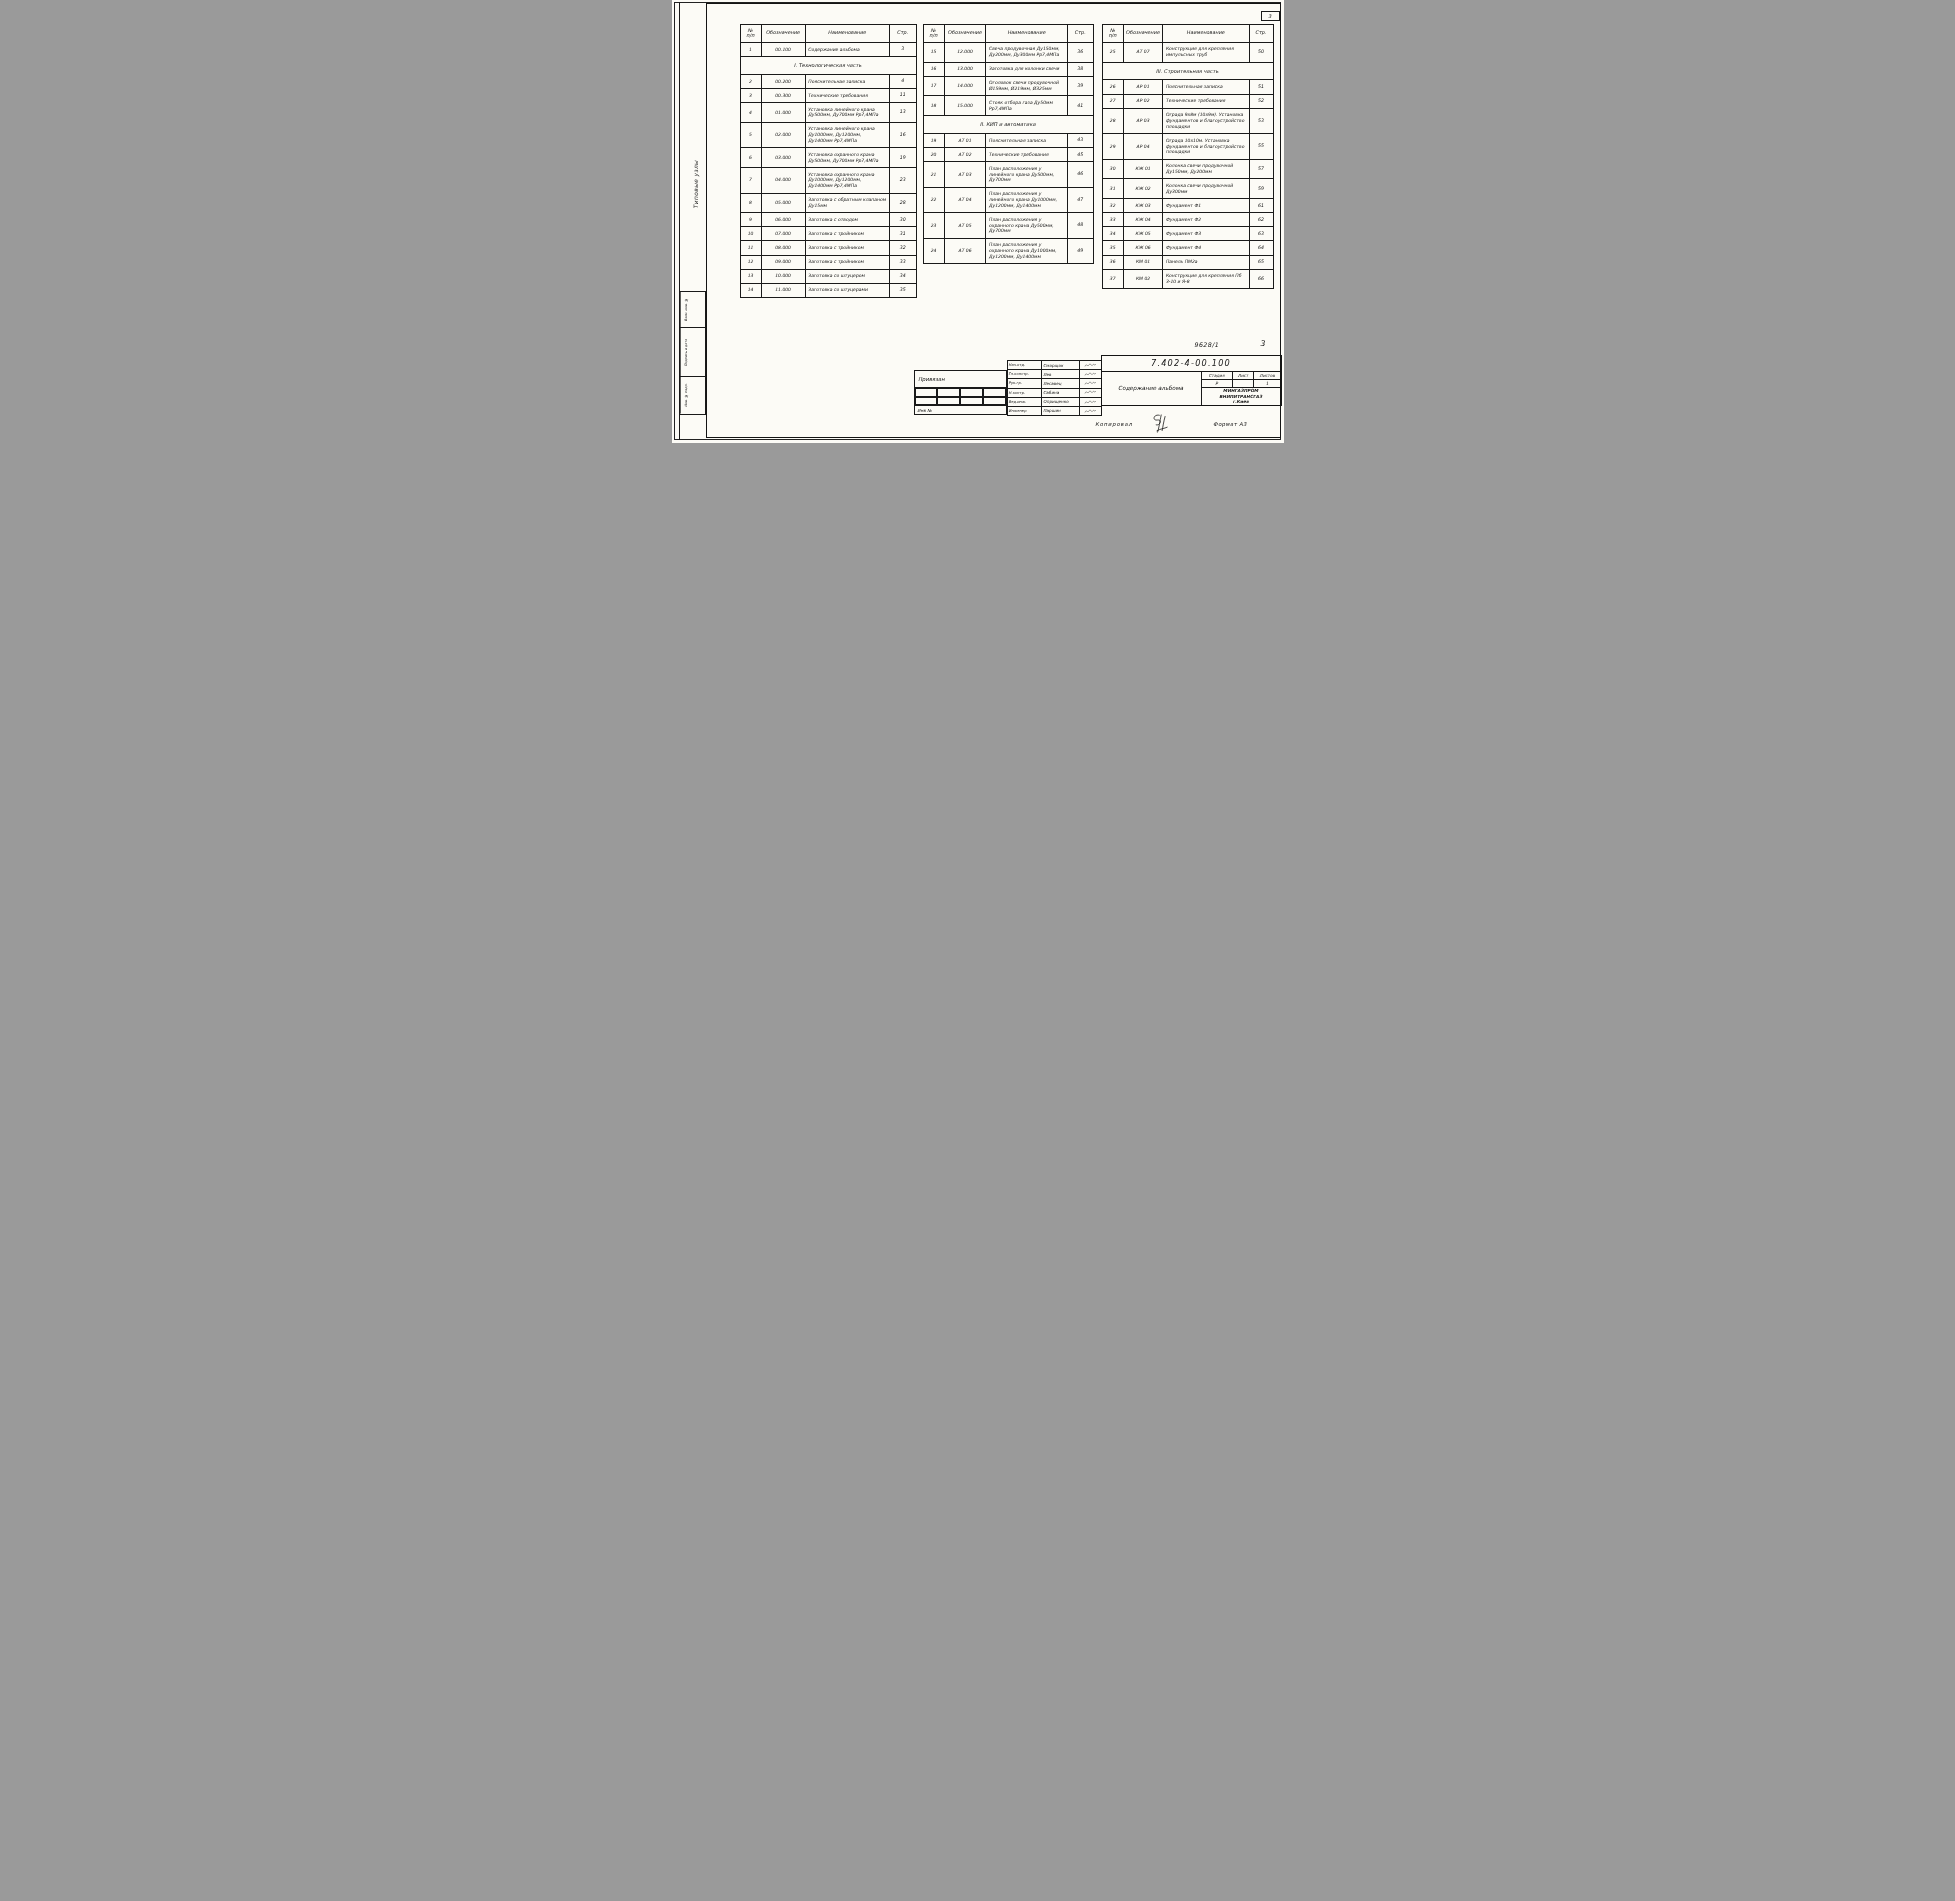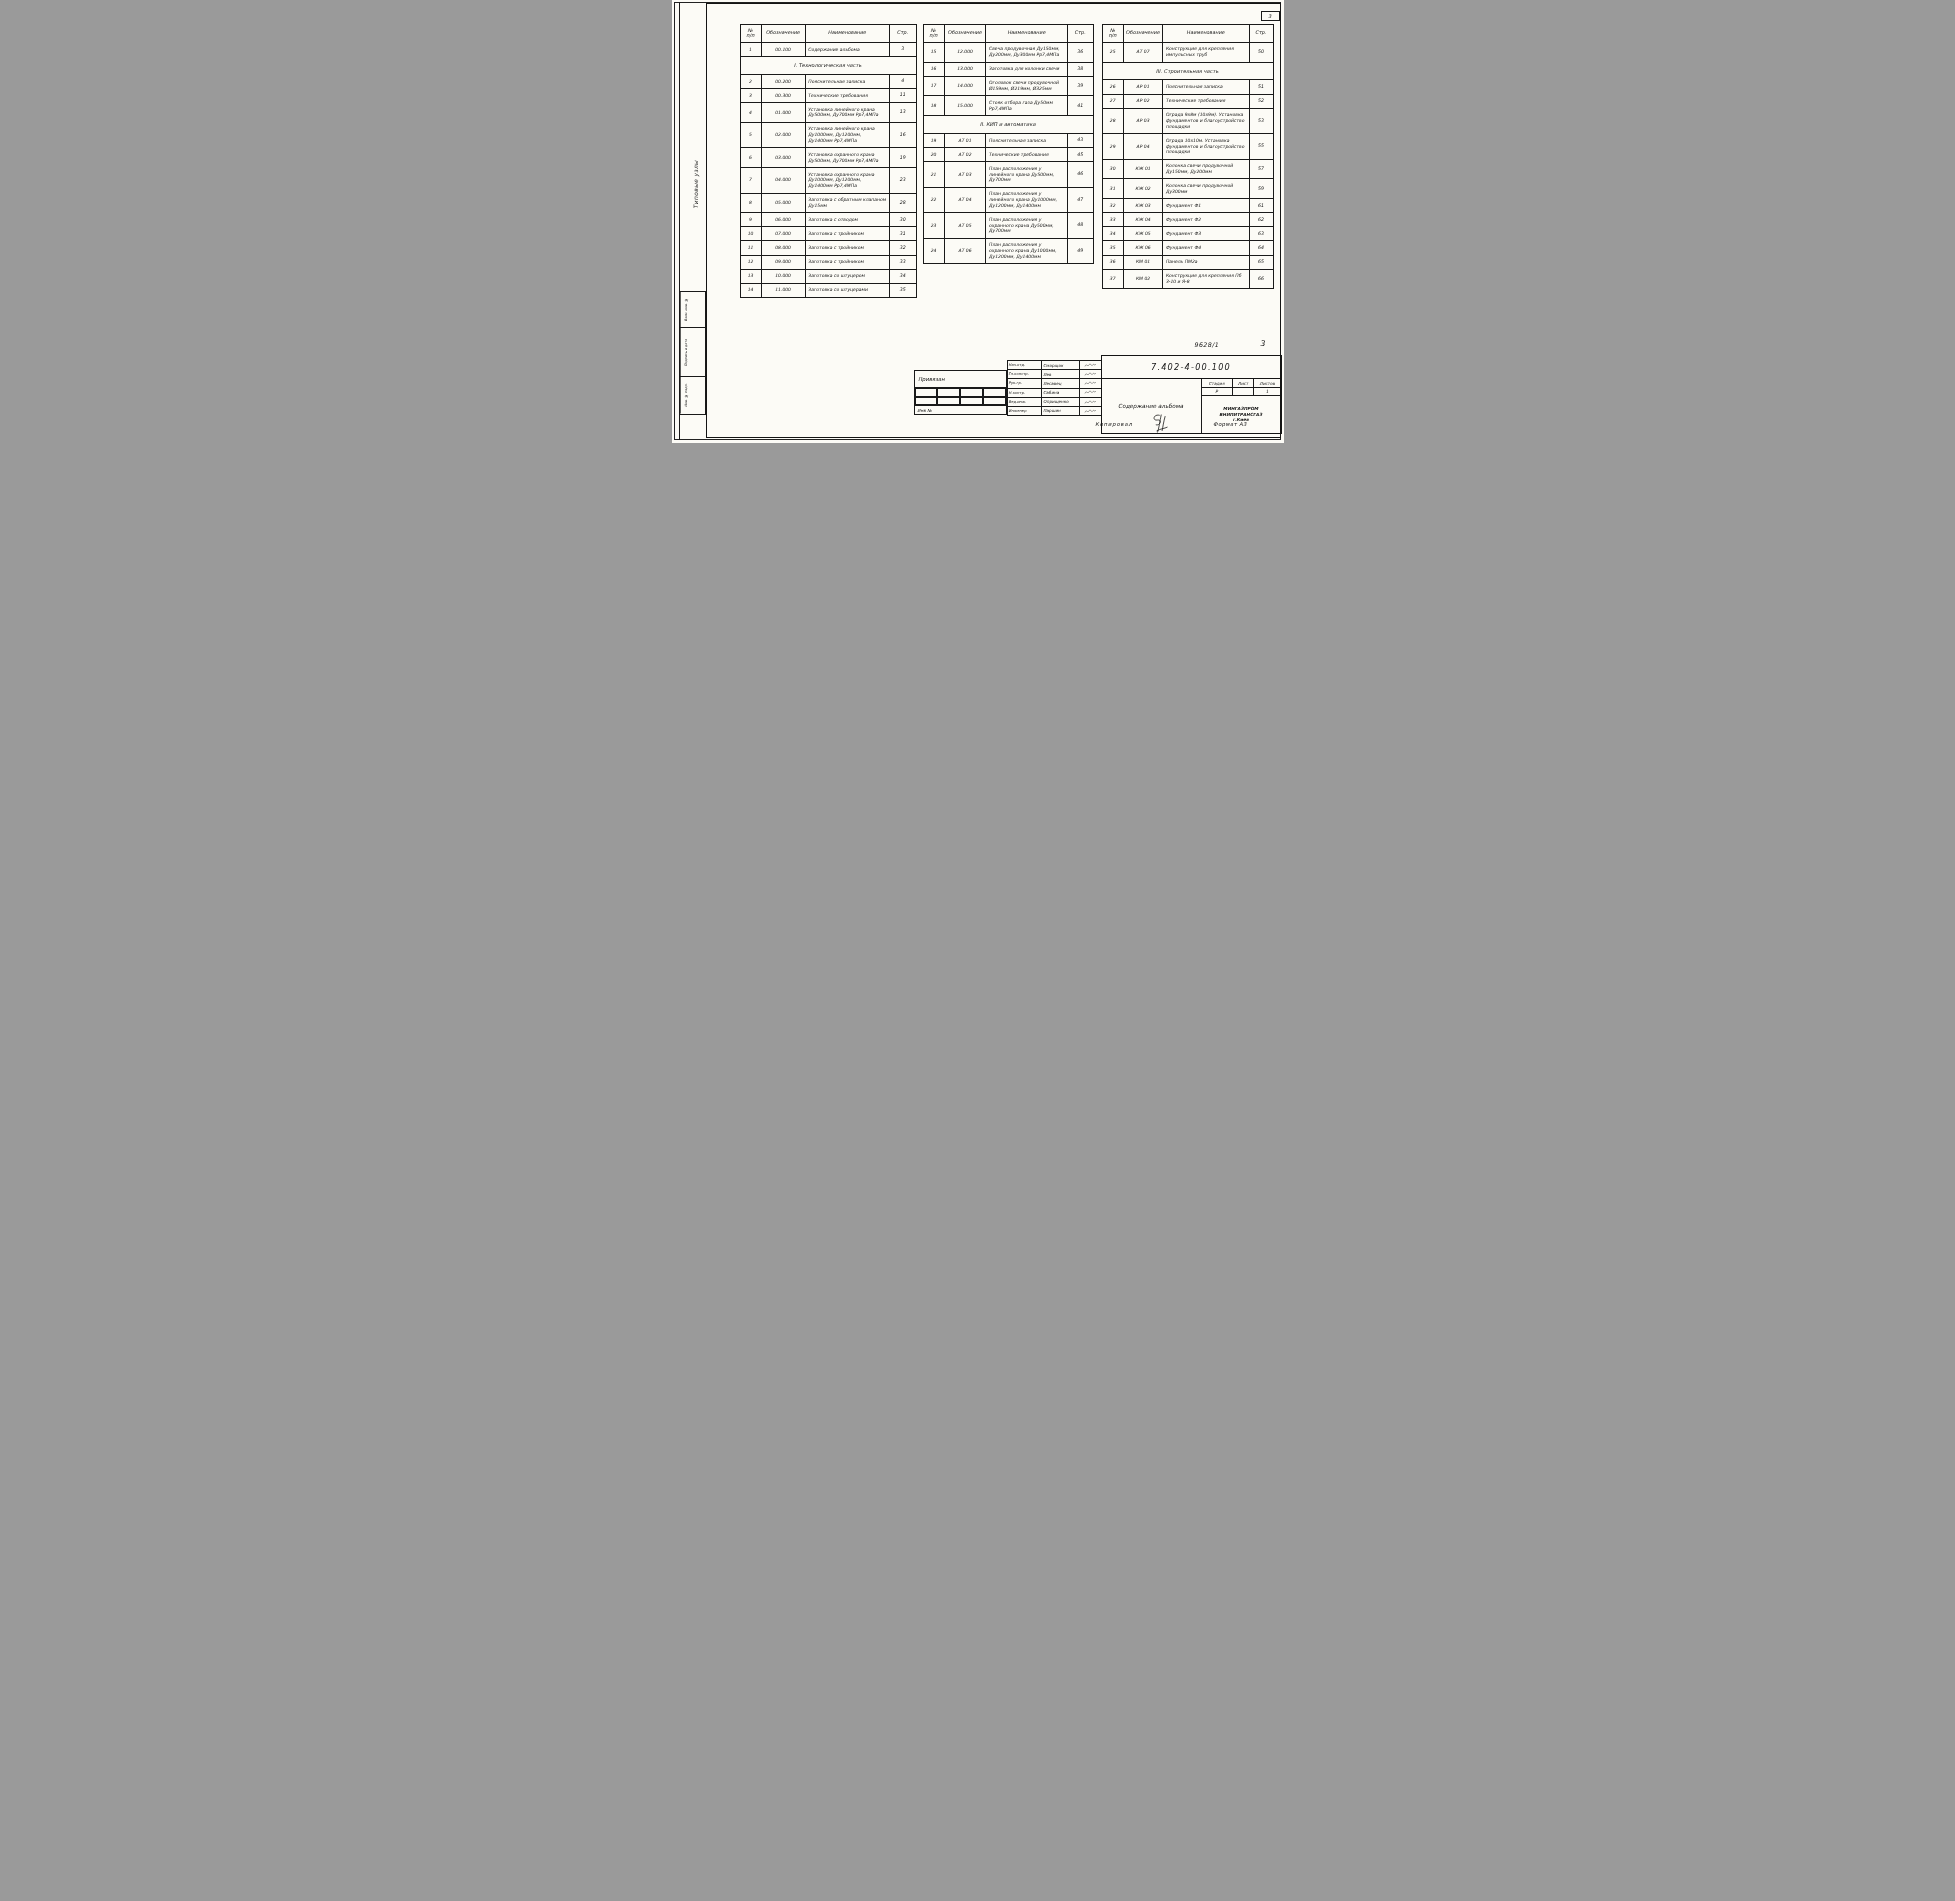--- a/index.html
+++ b/index.html
@@ -50,21 +50,21 @@
   #inv-row{ left:242px; top:405px; width:93px; height:10.2px; display:flex; align-items:center;
     padding-left:3.1px; font-size:4.3px; }
   #personnel{ left:335px; top:360px; width:95px; height:56px; display:flex; flex-direction:column; border-width:1px; }
   .prow{ flex:1; display:flex; border-bottom:0.8px solid #1a1a1a; }
   .prow:last-child{ border-bottom:none; }
   .prole{ width:37%; border-right:0.8px solid #1a1a1a; display:flex; align-items:center; padding-left:1.2px; font-size:3.7px; white-space:nowrap; overflow:hidden; }
   .pname{ width:41%; border-right:0.8px solid #1a1a1a; display:flex; align-items:center; padding-left:1.6px; font-size:4.1px; white-space:nowrap; overflow:hidden; }
   .psig{ flex:1; display:flex; align-items:center; justify-content:center; }
   .psig svg{ width:12.5px; height:6.3px; }
 
-  #doc-block{ left:429px; top:355px; width:181px; height:79px; border:1px solid #141414; display:flex; flex-direction:column; }
+  #doc-block{ left:429px; top:355px; width:181px; height:51px; border:1px solid #141414; display:flex; flex-direction:column; }
   #doc-number{ height:23px; border-bottom:1px solid #141414; display:flex; align-items:center; justify-content:center;
     font-size:8.2px; letter-spacing:1.2px; }
   #doc-lower{ flex:1; display:flex; }
   #doc-title{ width:100px; border-right:0.8px solid #1a1a1a; display:flex; align-items:center; justify-content:center; font-size:5.7px; }
   #doc-right{ flex:1; display:flex; flex-direction:column; }
   .stadia{ display:grid; grid-template-columns:40% 27% 33%; }
   .stadia span{ border-right:0.8px solid #1a1a1a; border-bottom:0.8px solid #1a1a1a; text-align:center; }
   .stadia span:last-child{ border-right:none; }
   #stadia-head span{ font-size:4.1px; padding:1.6px 0 1.2px; }
   #stadia-vals span{ font-size:4.5px; padding:0.8px 0; min-height:7.8px; }

